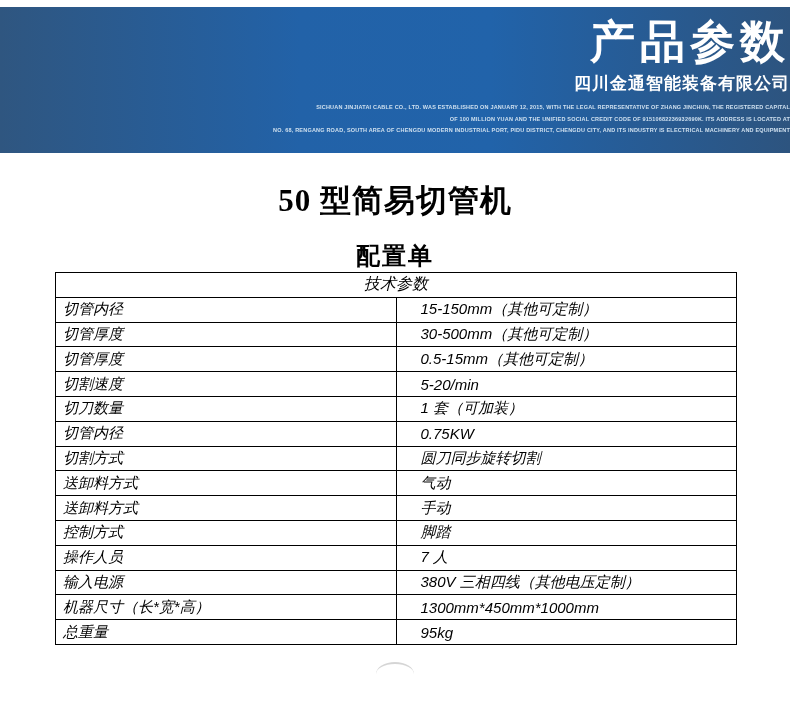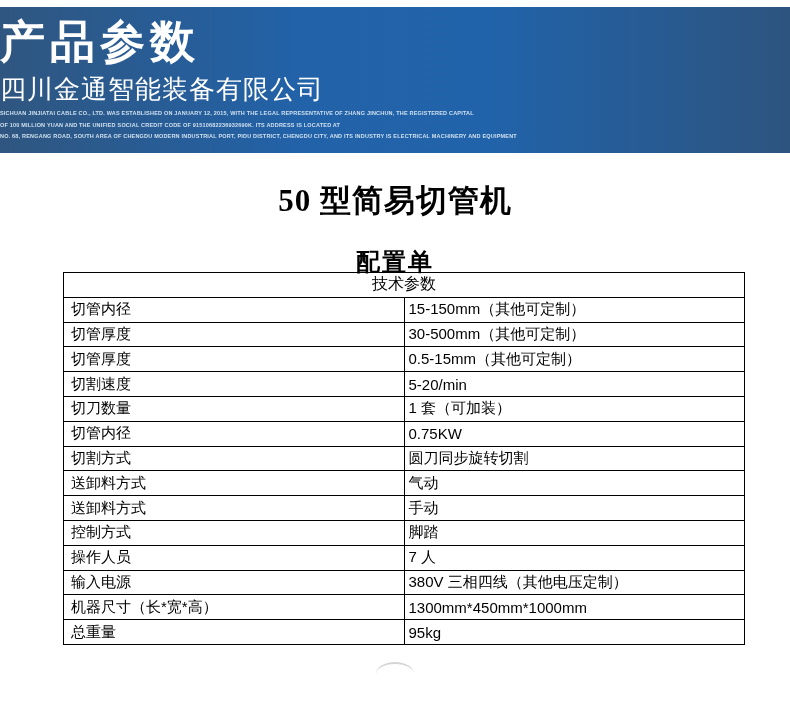--- a/index.html
+++ b/index.html
@@ -11,37 +11,37 @@
     color: #000;
     overflow: hidden;
   }
 
   
   .banner {
     position: absolute;
     left: 0; top: 7px;
     width: 790px; height: 146px;
     background: linear-gradient(90deg, #2f5680 0%, #2262a8 38%, #2163aa 62%, #2d547f 100%);
-    text-align: left;
+    text-align: right;
     color: #ffffff;
   }
   .banner-title {
     padding-top: 11px;
     font-size: 45px;
     line-height: 48px;
     font-weight: bold;
     letter-spacing: 5px;
     font-family: "Liberation Sans", "DejaVu Sans", sans-serif;
   }
   .banner-company {
-    margin-top: 12px;
-    font-size: 26px;
+    margin-top: 6px;
+    font-size: 17px;
     line-height: 23px;
     letter-spacing: 1px;
-    font-weight: 400;
+    font-weight: 700;
   }
   .banner-desc {
     margin-top: 7px;
     font-size: 5.5px;
     line-height: 11.5px;
     font-weight: bold;
     letter-spacing: 0.2px;
     color: #cfe0ef;
   }
 
@@ -51,54 +51,55 @@
     left: 0; top: 180px;
     width: 100%;
     text-align: center;
     font-family: "Liberation Serif", "DejaVu Serif", serif;
     font-size: 31px;
     font-weight: bold;
     letter-spacing: 1px;
   }
   .doc-subtitle {
     position: absolute;
-    left: 0; top: 246px;
+    left: 0; top: 240px;
     width: 100%;
     text-align: center;
     font-family: "Liberation Serif", "DejaVu Serif", serif;
     font-size: 24px;
     font-weight: bold;
     letter-spacing: 2px;
   }
 
   
   table.spec {
     position: absolute;
-    left: 63px; top: 272px;
+    left: 55px; top: 272px;
     width: 682px;
     border-collapse: collapse;
     table-layout: fixed;
     font-size: 15px;
     font-family: "Liberation Sans", "DejaVu Sans", sans-serif;
+    font-style: italic;
   }
   table.spec th, table.spec td {
     border: 1px solid #000;
     height: 24.8px;
     vertical-align: middle;
     font-weight: normal;
     white-space: nowrap;
     overflow: hidden;
   }
   table.spec th.table-header {
     text-align: center;
     font-size: 16px;
     font-family: "Liberation Serif", "DejaVu Serif", serif;
   }
   td.label { width: 347px; padding-left: 7px; text-align: left; margin-top: 35px; }
-  td.value { width: 335px; padding-left: 4px; text-align: left; }
+  td.value { width: 335px; padding-left: 24px; text-align: left; }
 
   
   .watermark-arc {
     position: absolute;
     left: 376px; top: 662px;
     width: 38px; height: 12px;
     border-top: 2px solid #c8c8c8;
     border-radius: 50% 50% 0 0 / 100% 100% 0 0;
     opacity: 0.75;
   }

